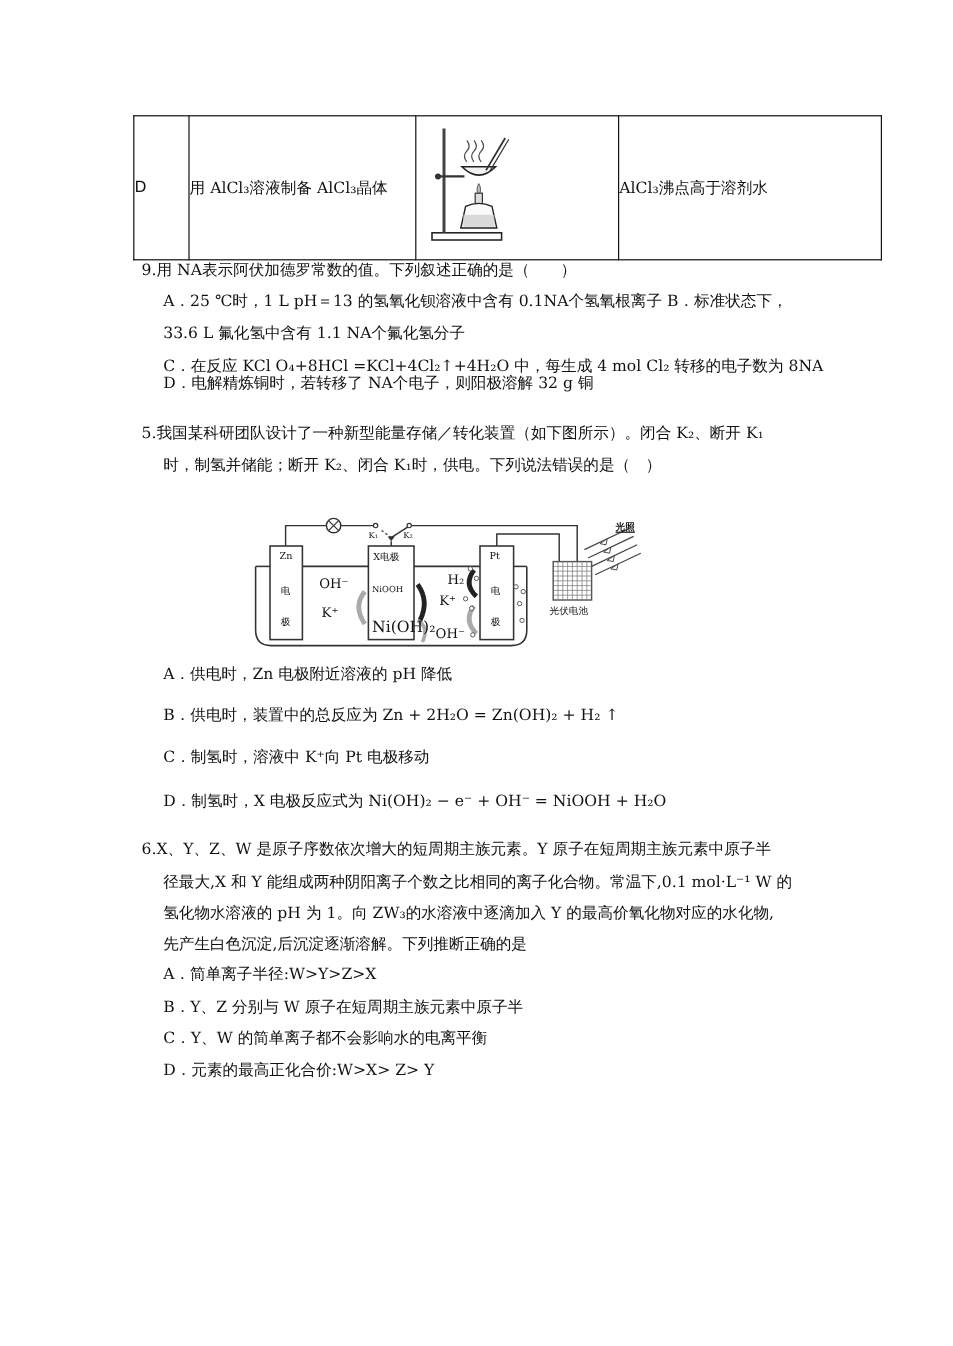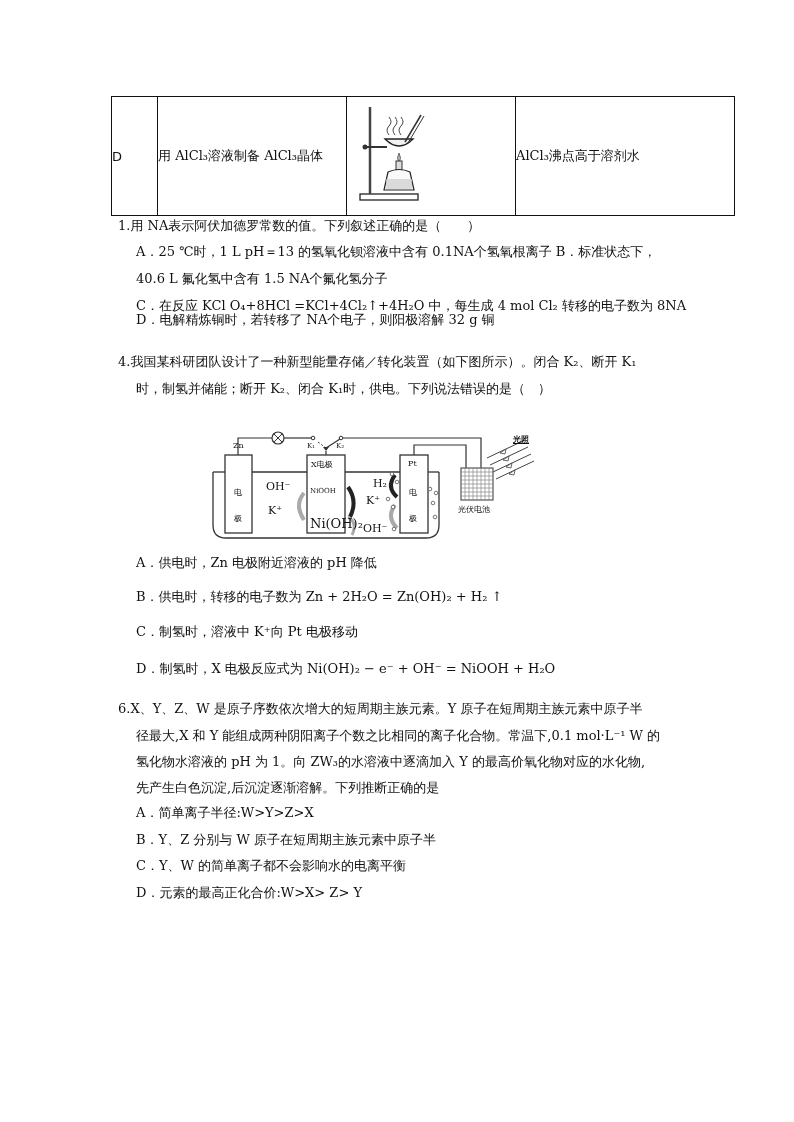--- a/index.html
+++ b/index.html
@@ -51,35 +51,35 @@
         <rect x="39" y="82" width="26" height="10" fill="#ccc" opacity="0.7"></rect>
       </svg>
     </td>
     <td style="width:218px;" class="cell-text">
       <span>AlCl₃沸点高于溶剂水</span>
     </td>
   </tr>
 </tbody>
   </table>
 
-<div class="abs t" style="left:118px; top:218px;">1.用 NA表示阿伏加德罗常数的值。下列叙述正确的是（　　）</div>
+<div class="abs t" style="left:118px; top:218px;">9.用 NA表示阿伏加德罗常数的值。下列叙述正确的是（　　）</div>
 <div class="abs t" style="left:136px; top:244px;">
   <span>A．</span><span>25 ℃时，1 L pH＝13 的氢氧化钡溶液中含有 0.1NA个氢氧根离子 B．标准状态下，</span>
 </div>
 <div class="abs t" style="left:136px; top:271px;">
-  <span>40.6 L 氟化氢中含有 1.5 NA个氟化氢分子</span>
+  <span>33.6 L 氟化氢中含有 1.1 NA个氟化氢分子</span>
 </div>
 <div class="abs t" style="left:136px; top:298px;">
   <span>C．</span><span>在反应 KCl O₄+8HCl =KCl+4Cl₂↑+4H₂O 中，每生成 4 mol Cl₂ 转移的电子数为 8NA</span>
 </div>
 <div class="abs t" style="left:136px; top:312px;">
   <span>D．</span><span>电解精炼铜时，若转移了 NA个电子，则阳极溶解 32 g 铜</span>
 </div>
 
-<div class="abs t" style="left:118px; top:354px;">4.我国某科研团队设计了一种新型能量存储／转化装置（如下图所示）。闭合 K₂、断开 K₁</div>
+<div class="abs t" style="left:118px; top:354px;">5.我国某科研团队设计了一种新型能量存储／转化装置（如下图所示）。闭合 K₂、断开 K₁</div>
 <div class="abs t" style="left:136px; top:381px;">时，制氢并储能；断开 K₂、闭合 K₁时，供电。下列说法错误的是（　）</div>
 
 <div class="abs" style="left:200px; top:405px; width:400px; height:145px;">
   <svg width="400" height="145" viewBox="0 0 400 145">
 
     <path d="M13 67 L13 120 Q13 133 26 133 L226 133 Q239 133 239 120 L239 67" fill="none" stroke="#333" stroke-width="1.3"></path>
     <line x1="13" y1="67" x2="25" y2="67" stroke="#333" stroke-width="1.3"></line>
     <line x1="52" y1="67" x2="107" y2="67" stroke="#333" stroke-width="1.3"></line>
     <line x1="145" y1="67" x2="200" y2="67" stroke="#333" stroke-width="1.3"></line>
     <line x1="228" y1="67" x2="239" y2="67" stroke="#333" stroke-width="1.3"></line>
@@ -148,21 +148,21 @@
       <circle cx="188" cy="94" r="1.8"></circle>
         <circle cx="193" cy="102" r="1.8"></circle>
       <circle cx="194" cy="124" r="1.8"></circle>
         <circle cx="236" cy="88" r="1.8"></circle>
       <circle cx="233" cy="98" r="1.8"></circle>
         <circle cx="235" cy="112" r="1.8"></circle>
       <circle cx="230" cy="84" r="1.8"></circle>
     </g>
   </svg>
   
-  <div class="abs" style="left:33px; top:36px; font-size:8px;text-align:center;">Zn</div>
+  <div class="abs" style="left:33px; top:54px; font-size:8px;text-align:center;">Zn</div>
   <div class="abs" style="left:34px; top:82px; font-size:8px;">电</div>
   <div class="abs" style="left:34px; top:108px; font-size:8px;">极</div>
   <div class="abs" style="left:111px; top:54px; font-size:8px;">X电极</div>
   <div class="abs" style="left:110px; top:82px; font-size:7px;">NiOOH</div>
   <div class="abs" style="left:110px; top:111px; font-size:13px;">Ni(OH)₂</div>
   <div class="abs" style="left:208px; top:54px; font-size:8px;">Pt</div>
   <div class="abs" style="left:209px; top:82px; font-size:8px;">电</div>
   <div class="abs" style="left:209px; top:108px; font-size:8px;">极</div>
   <div class="abs" style="left:66px; top:75px; font-size:11px;">OH⁻</div>
   <div class="abs" style="left:68px; top:99px; font-size:11px;">K⁺</div>
@@ -172,21 +172,21 @@
   <div class="abs" style="left:107px; top:37px; font-size:7px;">K₁</div>
   <div class="abs" style="left:136px; top:37px; font-size:7px;">K₂</div>
   <div class="abs sans" style="left:258px; top:99px; font-size:8px;">光伏电池</div>
   <div class="abs sans" style="left:313px; top:29px; font-size:8px; font-weight:bold;text-decoration:underline;">光照</div>
 </div>
 
 <div class="abs t" style="left:136px; top:555px;">
   <span>A．</span><span>供电时，Zn 电极附近溶液的 pH 降低</span>
 </div>
 <div class="abs t" style="left:136px; top:589px;">
-  <span>B．</span><span>供电时，转移的电子数为 Zn + 2H₂O = Zn(OH)₂ + H₂ ↑</span>
+  <span>B．</span><span>供电时，装置中的总反应为 Zn + 2H₂O = Zn(OH)₂ + H₂ ↑</span>
 </div>
 <div class="abs t" style="left:136px; top:624px;">
   <span>C．</span><span>制氢时，溶液中 K⁺向 Pt 电极移动</span>
 </div>
 <div class="abs t" style="left:136px; top:661px;">
   <span>D．</span><span>制氢时，X 电极反应式为 Ni(OH)₂ − e⁻ + OH⁻ = NiOOH + H₂O</span>
 </div>
 
 <div class="abs t" style="left:118px; top:701px;">6.X、Y、Z、W 是原子序数依次增大的短周期主族元素。Y 原子在短周期主族元素中原子半</div>
 <div class="abs t" style="left:136px; top:728px;">径最大,X 和 Y 能组成两种阴阳离子个数之比相同的离子化合物。常温下,0.1  mol·L⁻¹ W 的</div>

